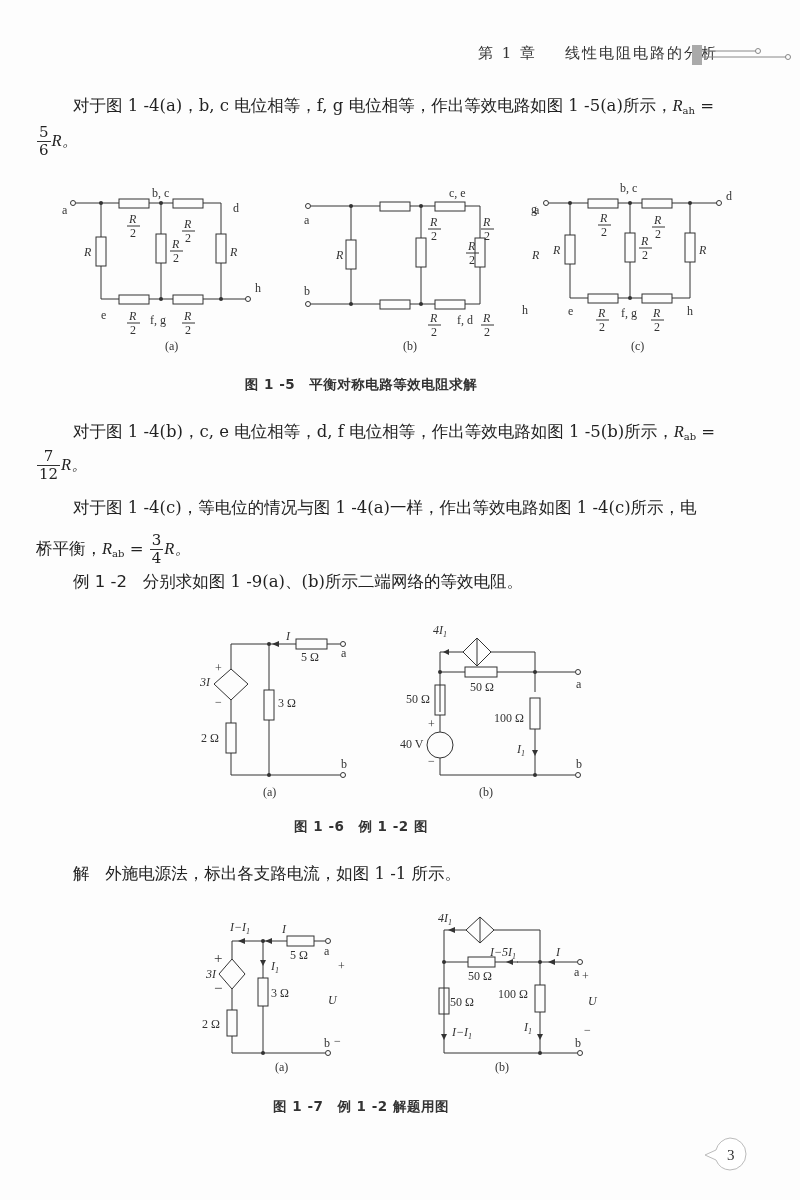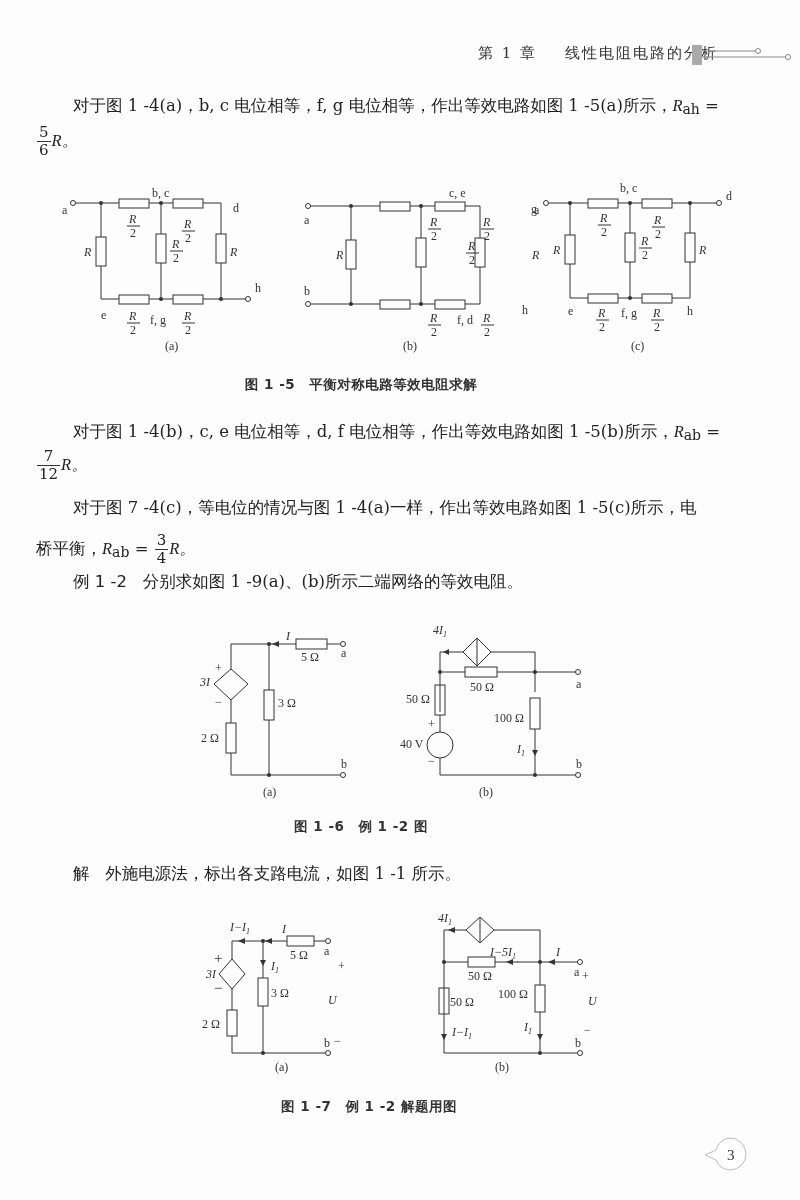--- a/index.html
+++ b/index.html
@@ -16,21 +16,21 @@
   .header-text .chap { margin-right: 28px; }
   .header-deco { position: absolute; left: 690px; top: 3px; }
   .para {
     position: absolute; left: 36px; width: 730px; font-size: 16.5px; line-height: 24px; color: #222;
   }
   .indent { padding-left: 37px; }
   .frac { display: inline-block; vertical-align: middle; text-align: center; font-size: 15px; line-height: 17px; margin: 0 1px; }
   .frac .num { display: block; border-bottom: 1px solid #333; padding: 0 2px; }
   .frac .den { display: block; padding: 0 2px; }
   .it { font-style: italic; font-family: "Liberation Serif", serif; }
-  .sub { font-size: 14px; vertical-align: -3px; }
+  .sub { font-size: 10px; vertical-align: -3px; }
   .caption {
     position: absolute; width: 722px; left: 0; text-align: center; font-size: 13.5px; font-weight: bold;
     font-family: "DejaVu Sans", sans-serif; color: #333; letter-spacing: 0.5px;
   }
   .bold { font-weight: normal; font-family: "DejaVu Sans", sans-serif; }
   svg text { font-family: "Liberation Serif", serif; fill: #333; }
   .page-num { position: absolute; left: 700px; top: 1128px; }
 </style>
 </head>
 <body>
@@ -219,21 +219,21 @@
 <div class="caption" style="top:376px;">图 1 -5　平衡对称电路等效电阻求解</div>
 
 <div class="para indent" style="top:420px;">
   <span>对于图 1 -4(b)，c, e 电位相等，d, f 电位相等，作出等效电路如图 1 -5(b)所示，</span><span class="it">R</span><span class="sub">ab</span> =
 </div>
 <div class="para" style="top:448px;">
   <span class="frac"><span class="num">7</span><span class="den">12</span></span><span class="it">R。</span>
 </div>
 
 <div class="para indent" style="top:496px;">
-  <span>对于图 7 -4(c)，等电位的情况与图 1 -4(a)一样，作出等效电路如图 1 -5(c)所示，电</span>
+  <span>对于图 1 -4(c)，等电位的情况与图 1 -4(a)一样，作出等效电路如图 1 -4(c)所示，电</span>
 </div>
 <div class="para" style="top:532px;">
   <span>桥平衡，</span><span class="it">R</span><span class="sub">ab</span> = <span class="frac"><span class="num">3</span><span class="den">4</span></span><span class="it">R。</span>
 </div>
 
 <div class="para indent" style="top:570px;">
   <span class="bold">例 1 -2</span>&nbsp;&nbsp;&nbsp;<span>分别求如图 1 -9(a)、(b)所示二端网络的等效电阻。</span>
 </div>
 
 <svg class="abs" style="left:190px; top:620px;" width="410" height="185">
@@ -391,20 +391,20 @@
     <text x="270" y="106">50 Ω</text>
     <text x="318" y="98">100 Ω</text>
     <text x="408" y="105" font-style="italic">U</text>
     <text x="272" y="136" font-style="italic"><tspan>I−I</tspan><tspan font-size="8" dy="3">1</tspan></text>
     <text x="344" y="131" font-style="italic"><tspan>I</tspan><tspan font-size="8" dy="3">1</tspan></text>
     <text x="404" y="134">−</text>
     <text x="395" y="147">b</text>
     <text x="315" y="171">(b)</text>
   </g>
 </svg>
-<div class="caption" style="top:1098px;padding-left:8px;">图 1 -7　例 1 -2 解题用图</div>
+<div class="caption" style="top:1098px;">图 1 -7　例 1 -2 解题用图</div>
 
 <div class="page-num">
   <svg width="60" height="50">
     <path d="M30,10 A16,16 0 1 1 30,42 A16,16 0 0 1 16,32 L5,27 L16,22 A16,16 0 0 1 30,10 Z" fill="#fff" stroke="#bbb" stroke-width="1"></path>
     <text x="27" y="32" font-size="15" font-family="Liberation Serif, serif" fill="#333">3</text>
   </svg>
 </div>
 
 </body></html>

